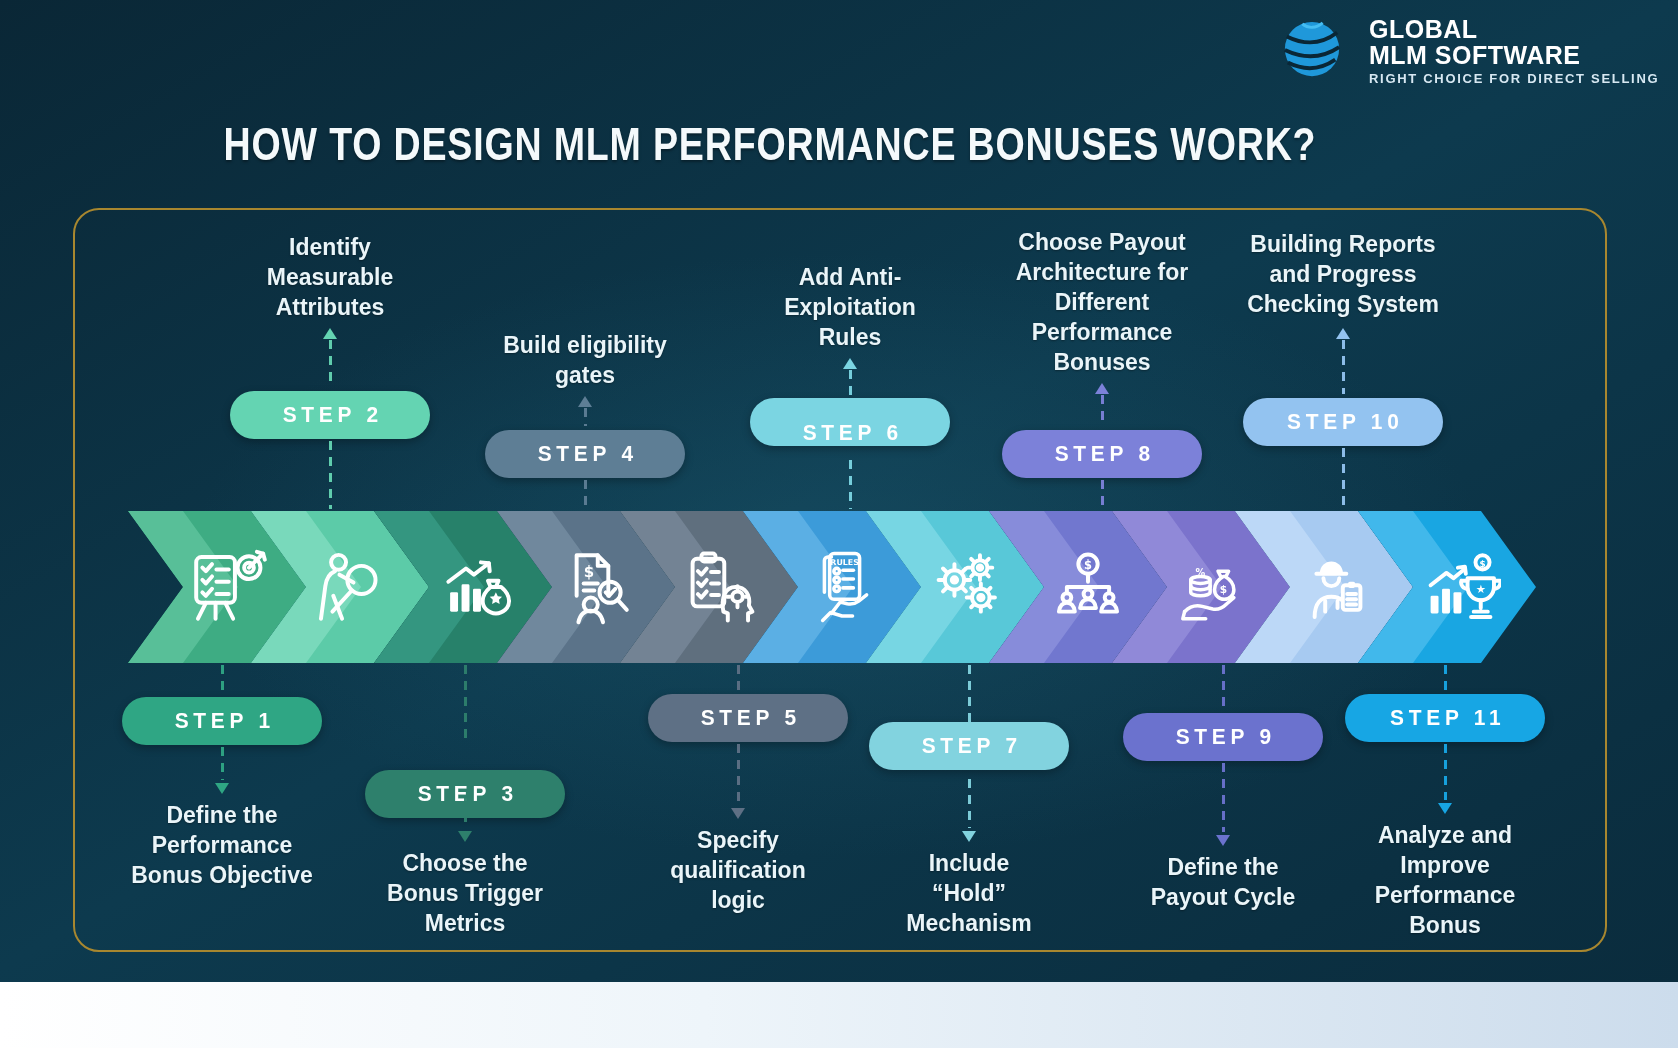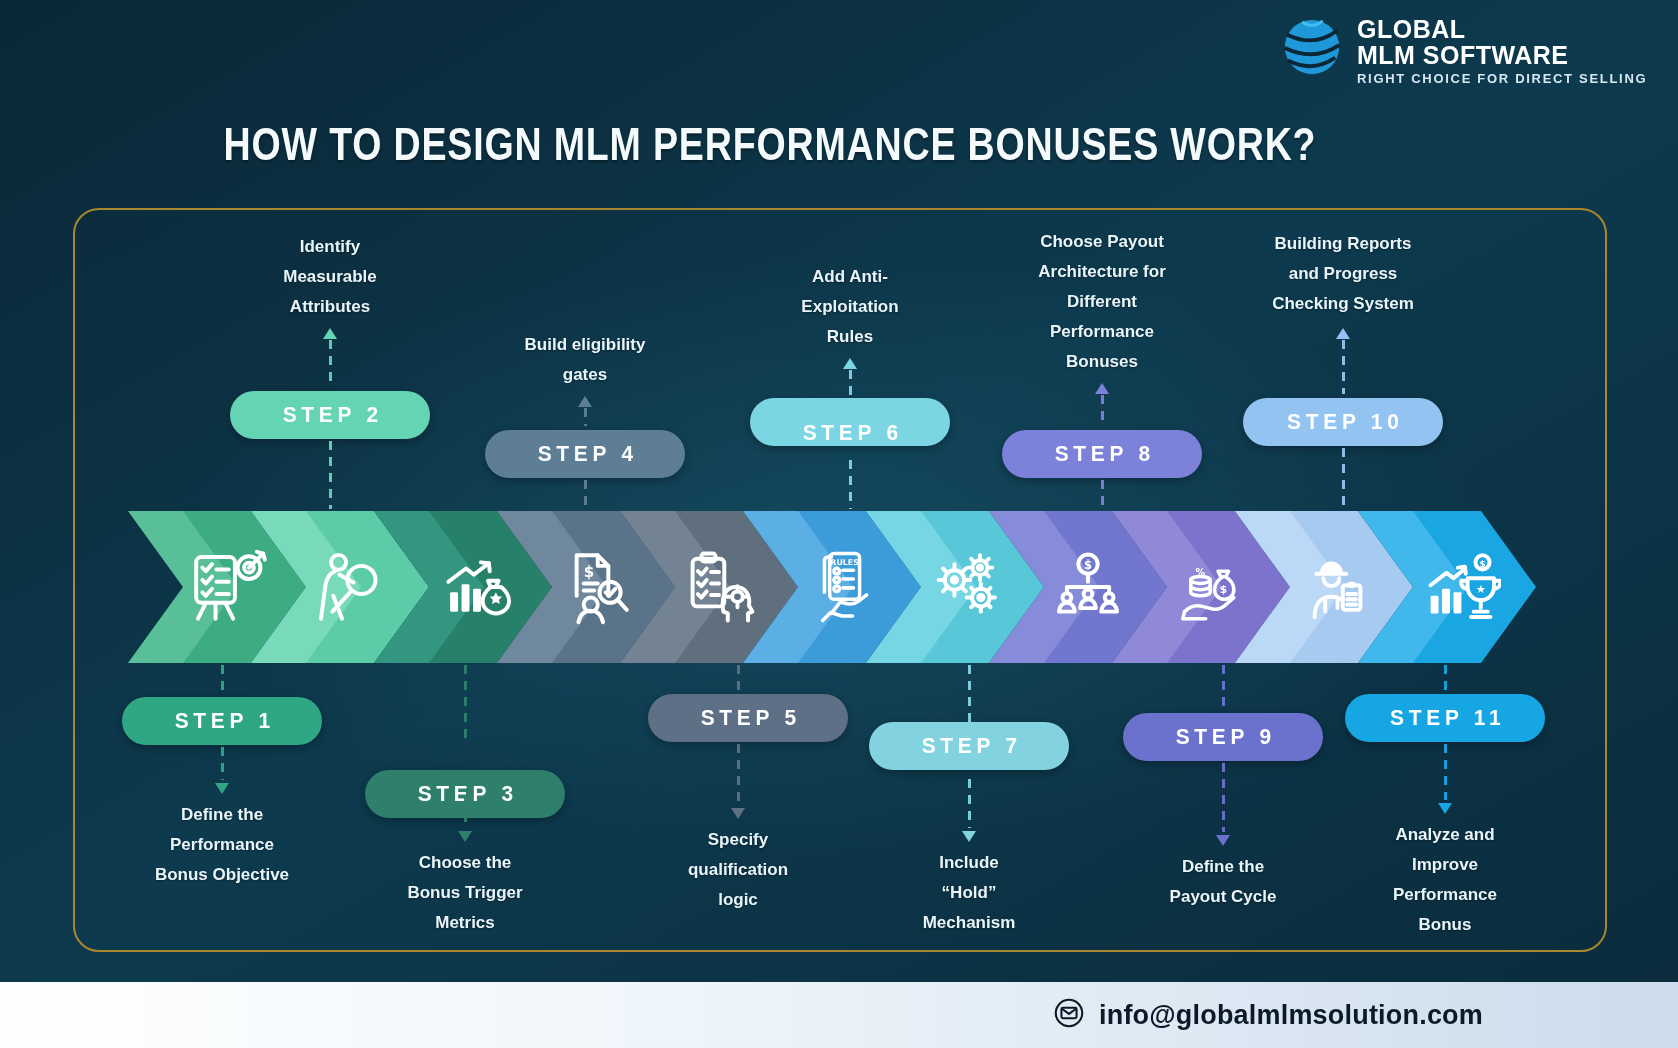--- a/index.html
+++ b/index.html
@@ -10,21 +10,21 @@
       radial-gradient(ellipse 900px 420px at 50% 53%, rgba(32,96,118,.38), rgba(0,0,0,0) 72%),
       linear-gradient(150deg,#0a2736 0%,#0d3a4e 48%,#0a2b3c 100%);
   }
   
   .title{
     position:absolute;left:770px;top:116px;margin:0;white-space:nowrap;
     transform:translateX(-50%) scaleX(.8);
     font-size:47px;font-weight:800;letter-spacing:1px;color:#f4f9fb;
     text-shadow:0 2px 3px rgba(0,0,0,.35);
   }
-  .logo{position:absolute;left:1281px;top:16px;display:flex;gap:14px;}
+  .logo{position:absolute;left:1281px;top:16px;display:flex;align-items:center;gap:26px;}
   .logo-text{display:flex;flex-direction:column;line-height:1.04;}
   .logo-l1,.logo-l2{font-size:25px;font-weight:800;color:#ffffff;letter-spacing:.5px;}
   .logo-tag{margin-top:4px;font-size:13px;font-weight:700;letter-spacing:1.7px;color:#d7e8f2;}
   
   .board{
     position:absolute;left:73px;top:208px;width:1530px;height:740px;
     border:2px solid #a8872f;border-radius:26px;
   }
   
   .chevrons{position:absolute;left:128px;top:511px;height:152px;display:flex;}
@@ -45,21 +45,21 @@
   
   .pill{
     position:absolute;width:200px;height:48px;border-radius:24px;
     display:flex;align-items:center;justify-content:center;
     color:#fff;font-size:22px;font-weight:700;
     box-shadow:0 3px 8px rgba(0,0,0,.28);
   }
   .pill span{letter-spacing:5px;margin-right:-5px;transform:scaleX(.95);white-space:nowrap;}
   .desc{
     position:absolute;width:300px;text-align:center;white-space:pre-line;
-    font-size:17px;line-height:30px;font-weight:700;color:#eaf5f9;
+    font-size:23px;line-height:30px;font-weight:700;color:#eaf5f9;
     text-shadow:0 1px 2px rgba(0,0,0,.35);
   }
   .vdash{position:absolute;width:3px;opacity:.95;}
   .arr{position:absolute;width:0;height:0;border-left:7px solid transparent;border-right:7px solid transparent;}
   
   .footer{
     position:absolute;left:0;right:0;bottom:0;height:66px;
     background:linear-gradient(90deg,#ffffff 0%,#eef5fa 42%,#ccdcec 100%);
   }
   .footer-item{position:absolute;top:0;bottom:0;display:flex;align-items:center;gap:13px;}
@@ -370,27 +370,15 @@
       <div class="desc" style="left: 1295px; top: 820px;">Analyze and
 Improve
 Performance
 Bonus</div>
       <div class="vdash" style="left: 1443.5px; top: 665px; height: 27px; background-image: repeating-linear-gradient(rgb(23, 166, 228) 0px, rgb(23, 166, 228) 9px, transparent 9px, transparent 16px);"></div>
       <div class="vdash" style="left: 1443.5px; top: 744px; height: 56px; background-image: repeating-linear-gradient(rgb(23, 166, 228) 0px, rgb(23, 166, 228) 9px, transparent 9px, transparent 16px);"></div>
       <div class="arr" style="left: 1438px; top: 803px; border-top: 11px solid rgb(23, 166, 228);"></div>
     </div>
 
   <div class="footer">
-    <div class="footer-item f-mail">
-      <span>
-        <svg viewBox="0 0 36 36" width="34" height="34">
-            <g fill="none" stroke="#0c1a28" stroke-width="2.2">
-          <circle cx="18" cy="18" r="14"></circle>
-              <rect x="10" y="12.5" width="16" height="11" rx="1.5"></rect>
-          <path d="M10.5 13.5L18 19l7.5-5.5"></path>
-            </g>
-          </svg>
-      </span>
-      <span class="txt">info@globalmlmsolution.com</span>
-    </div>
   </div>
 
 </div>
 
 </body></html>

